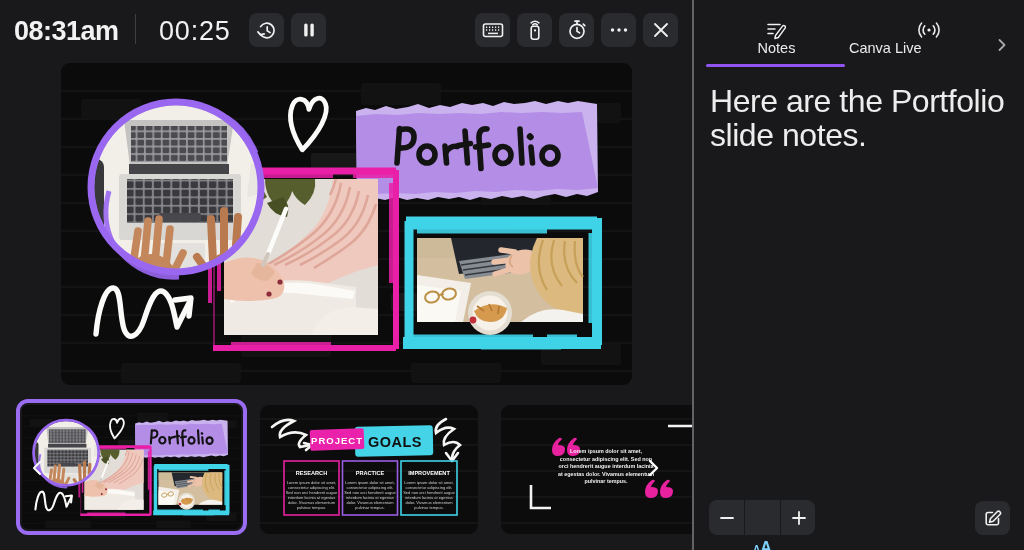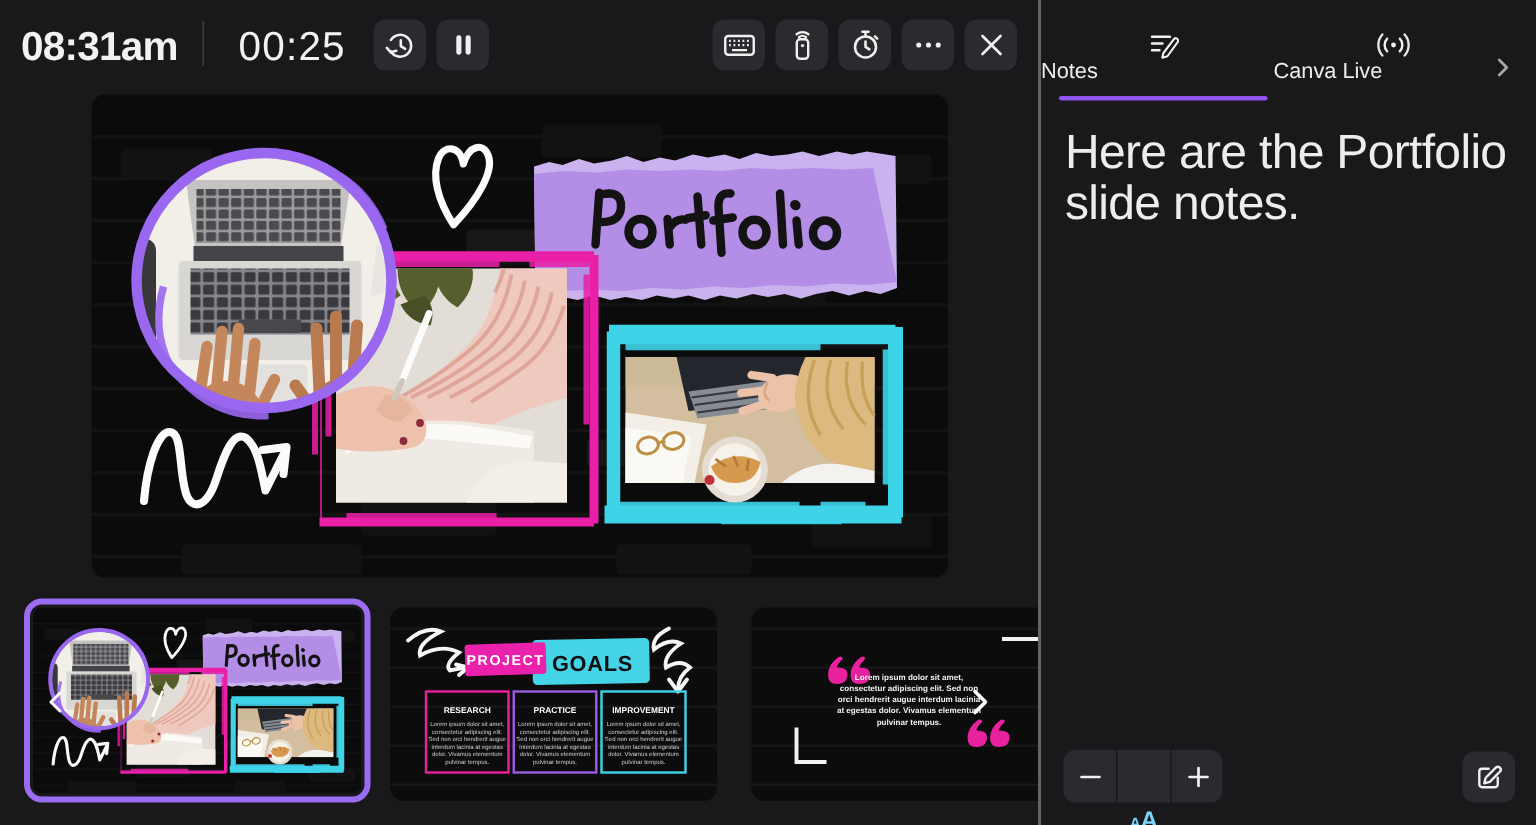--- a/index.html
+++ b/index.html
@@ -391,21 +391,21 @@
     <path d="M4 3 L11 10 L4 17"></path>
   </svg>
 
 <div class="abs" style="left:692px;top:0;width:2px;height:550px;background:#636366;"></div>
 <div class="abs" style="left:694px;top:0;width:330px;height:550px;background:#19191b;">
 
   <svg class="abs" style="left:72px;top:21px;" width="20" height="19" viewBox="0 0 20 19" fill="none" stroke="#f0f0f0" stroke-width="1.6" stroke-linecap="round">
     <path d="M2 3.5 h12 M2 8 h7 M2 12.5 h5"></path>
     <path d="M9.5 14.5 L16.5 5.2 a1.6 1.6 0 0 1 2.6 1.9 L12.3 16.5 l-3.4 1 Z" stroke-width="1.4" stroke-linejoin="round"></path>
   </svg>
-  <div class="abs" style="left:0;top:40px;width:165px;text-align:left;font-size:14.5px;color:#ececec;">Notes</div>
+  <div class="abs" style="left:0;top:40px;width:165px;text-align:center;font-size:14.5px;color:#ececec;">Notes</div>
   <div class="abs" style="left:12px;top:64px;width:139px;height:2.5px;background:#9254f0;border-radius:2px;"></div>
 
   <svg class="abs" style="left:224px;top:21px;" width="22" height="19" viewBox="0 0 22 19" fill="none" stroke="#f0f0f0" stroke-width="1.6" stroke-linecap="round">
     <circle cx="11" cy="9" r="1.6" fill="#f0f0f0" stroke="none"></circle>
     <path d="M6.8 13.2 a6 6 0 0 1 0 -8.4 M15.2 4.8 a6 6 0 0 1 0 8.4"></path>
     <path d="M3.6 16 a10.4 10.4 0 0 1 0 -14 M18.4 2 a10.4 10.4 0 0 1 0 14" opacity="0.95"></path>
   </svg>
   <div class="abs" style="left:155px;top:40px;width:160px;text-align:left;font-size:14.5px;color:#ececec;">Canva Live</div>
   <svg class="abs" style="left:303px;top:38px;" width="10" height="14" viewBox="0 0 10 14" fill="none" stroke="#a8a8a8" stroke-width="1.8" stroke-linecap="round" stroke-linejoin="round">
       <path d="M2.5 2 L7.5 7 L2.5 12"></path>

